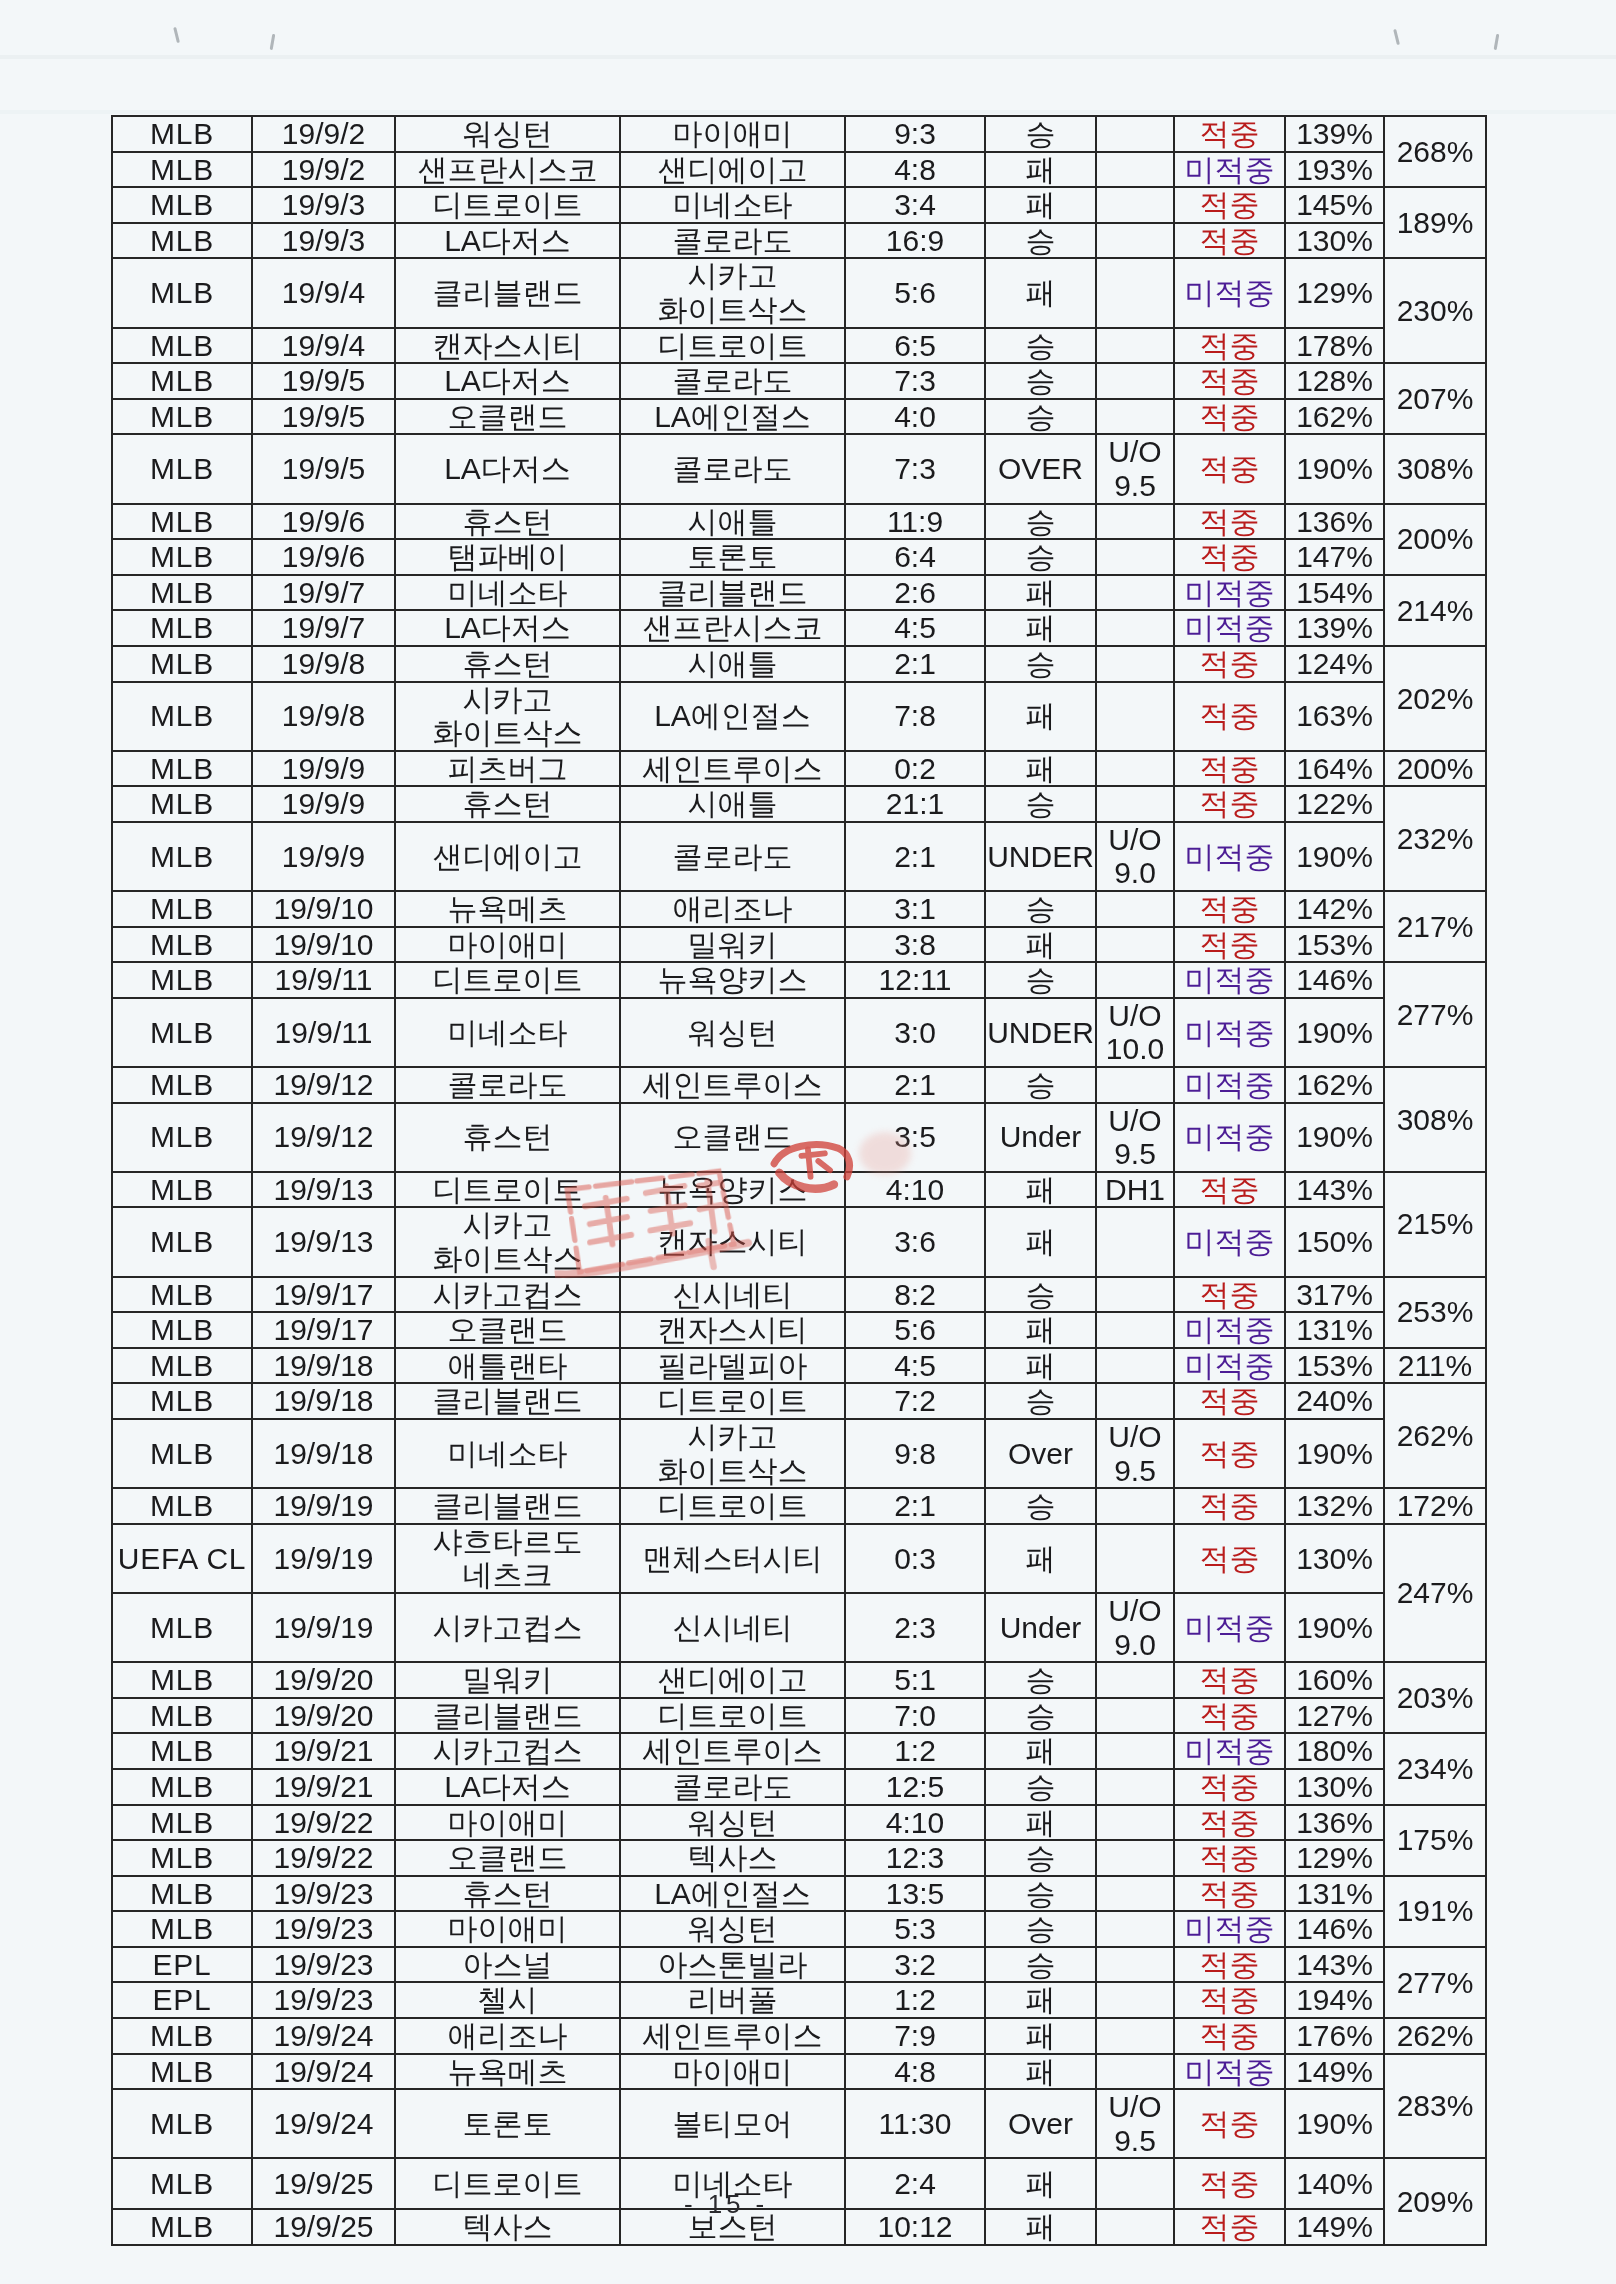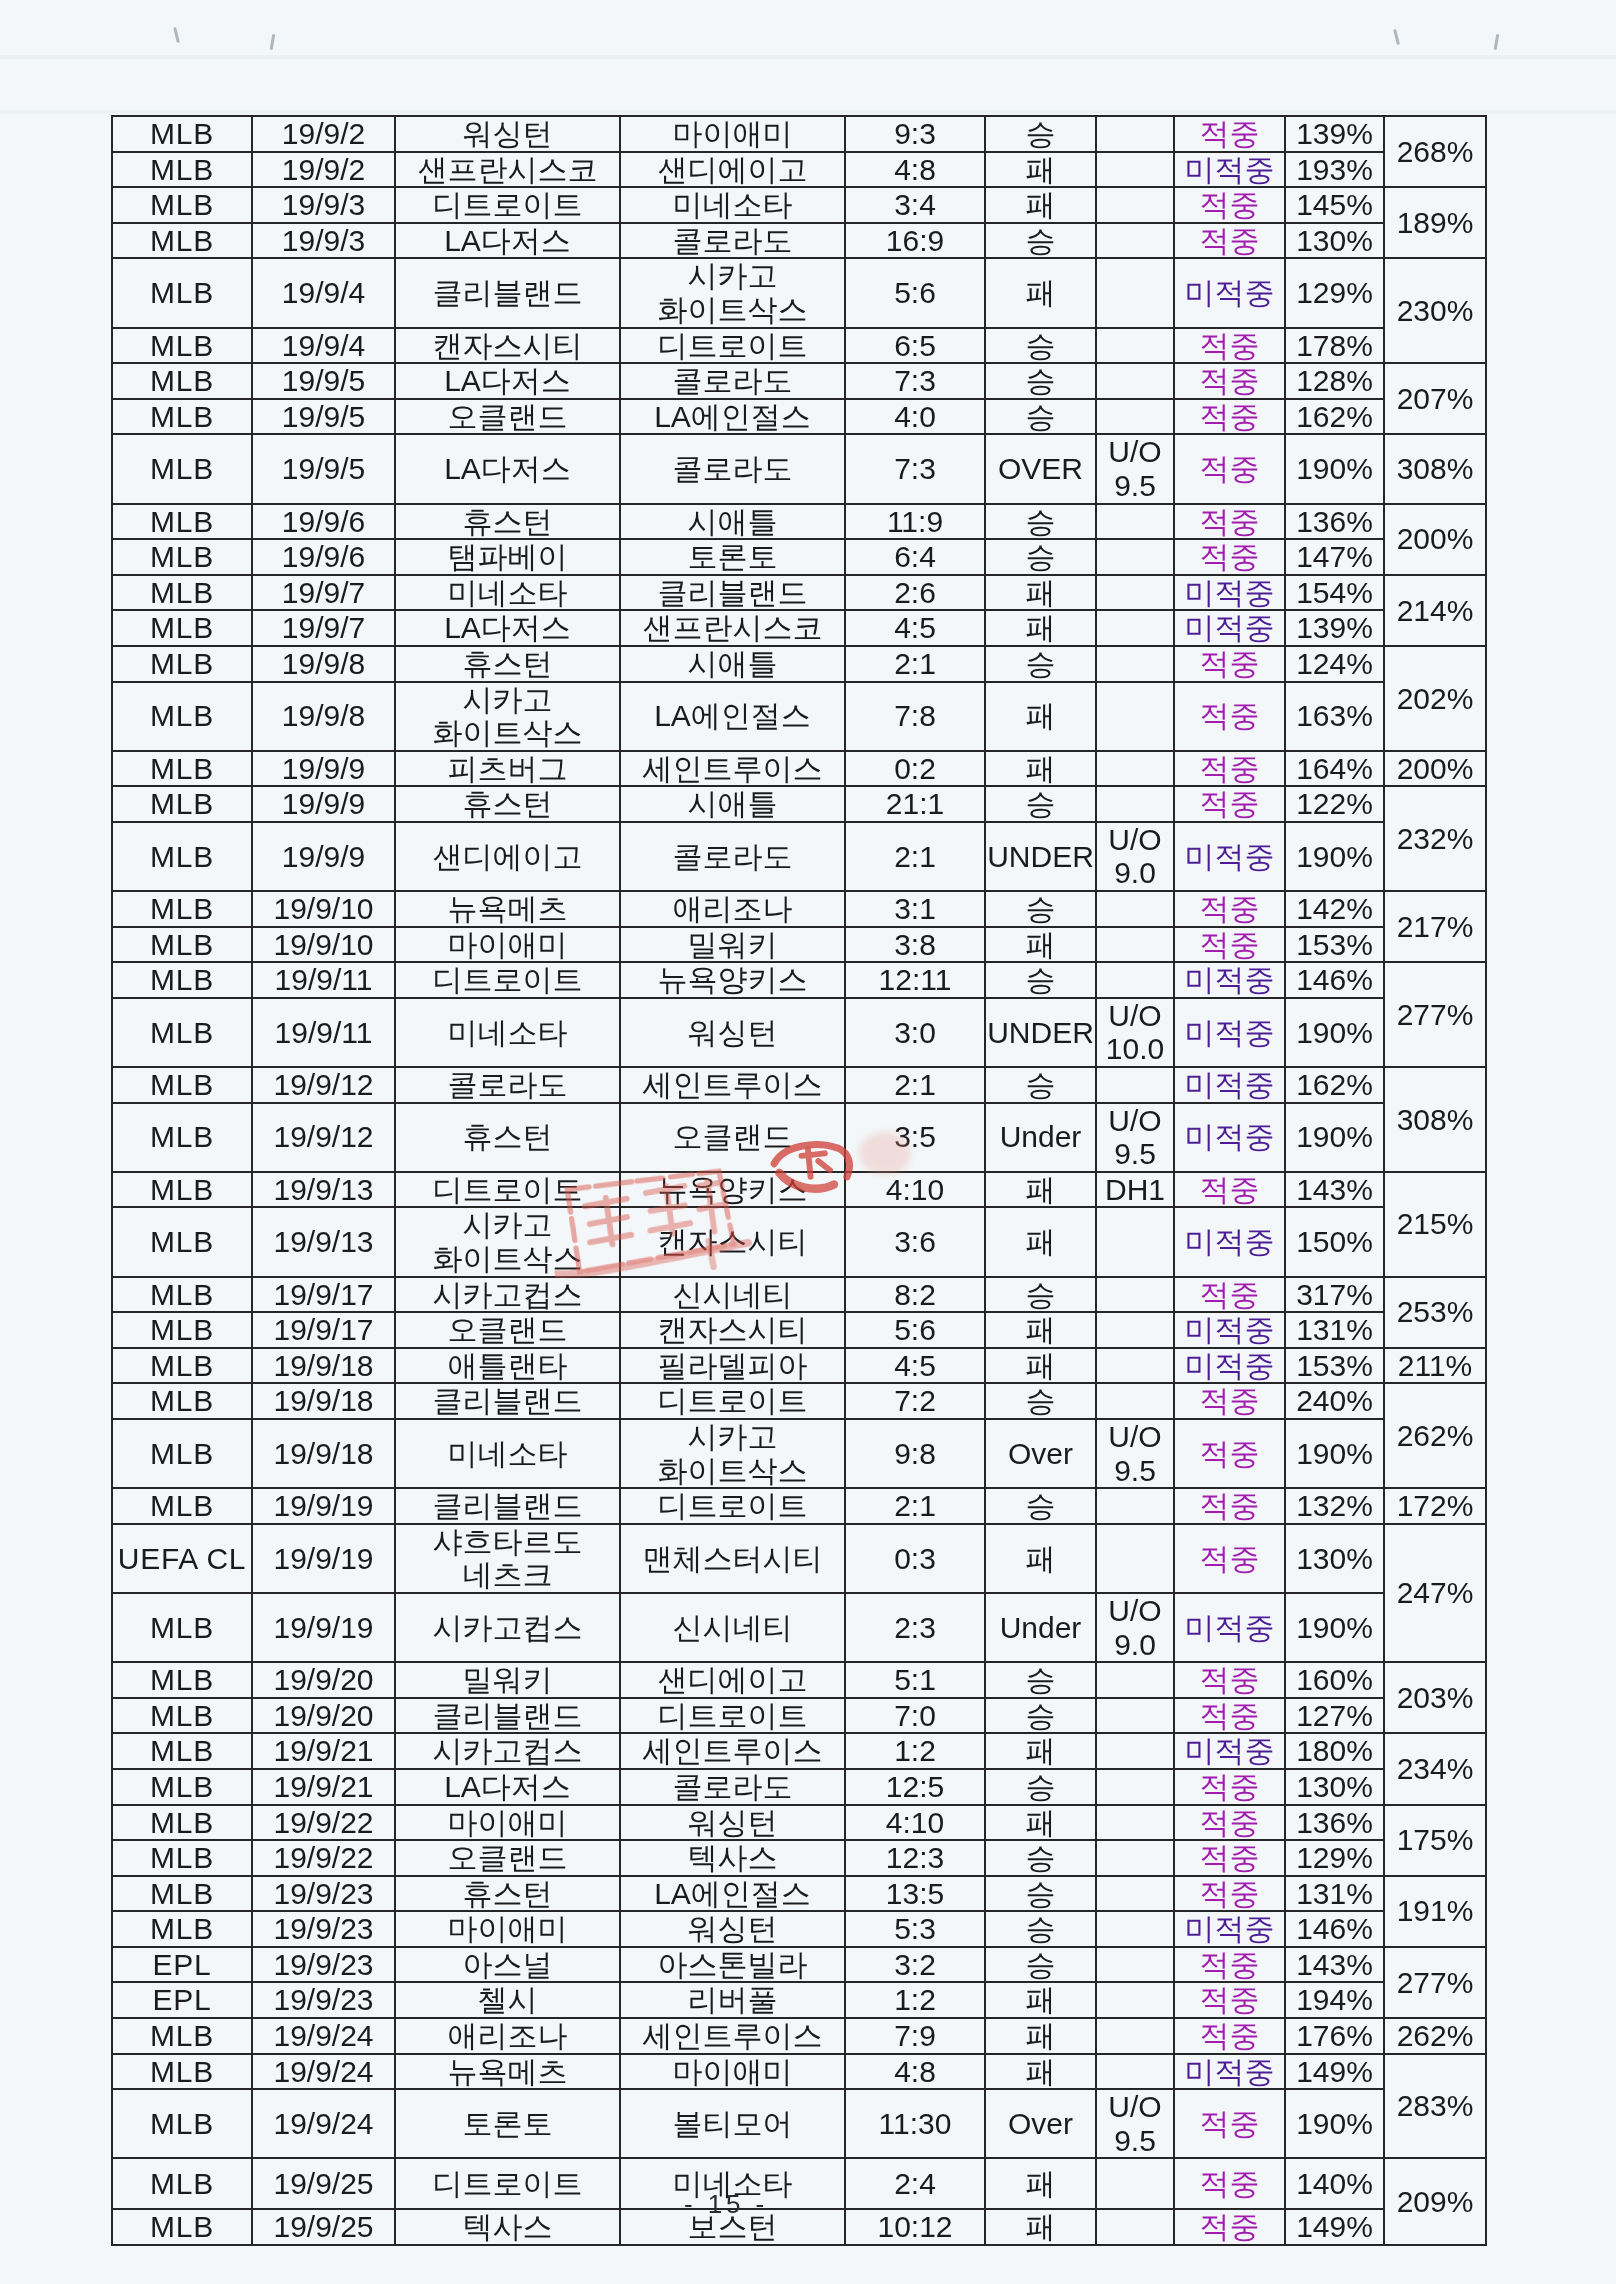--- a/index.html
+++ b/index.html
@@ -32,21 +32,21 @@
     line-height:1.12;
     white-space:pre-line;
     overflow:hidden;
   }
   tr.rs{height:35px;}
   tr.rt{height:65px;}
   tr.rm{height:51px;}
   td.c-league{letter-spacing:0.7px;}
   td.c-result{word-break:break-all;padding:0 9px;}
   td.c-uo{padding:0 2.6px;font-size:29px;}
-  td.c-hit-red{color:#a21caf;margin-top:37px;}
+  td.c-hit-red{color:#b91c1c;margin-top:37px;}
   td.c-hit-blue{color:#4c1d95;}
   td.c-rate,td.c-combined{font-size:30px;}
 
   .footer-pageno{
     position:absolute;left:684px;top:2189px;width:222px;
     text-align:left;font-size:26px;letter-spacing:3.9px;color:#2a2a2e;
   }
 
   .stamp-main{
     position:absolute;left:551px;top:1168px;width:202px;height:117px;

